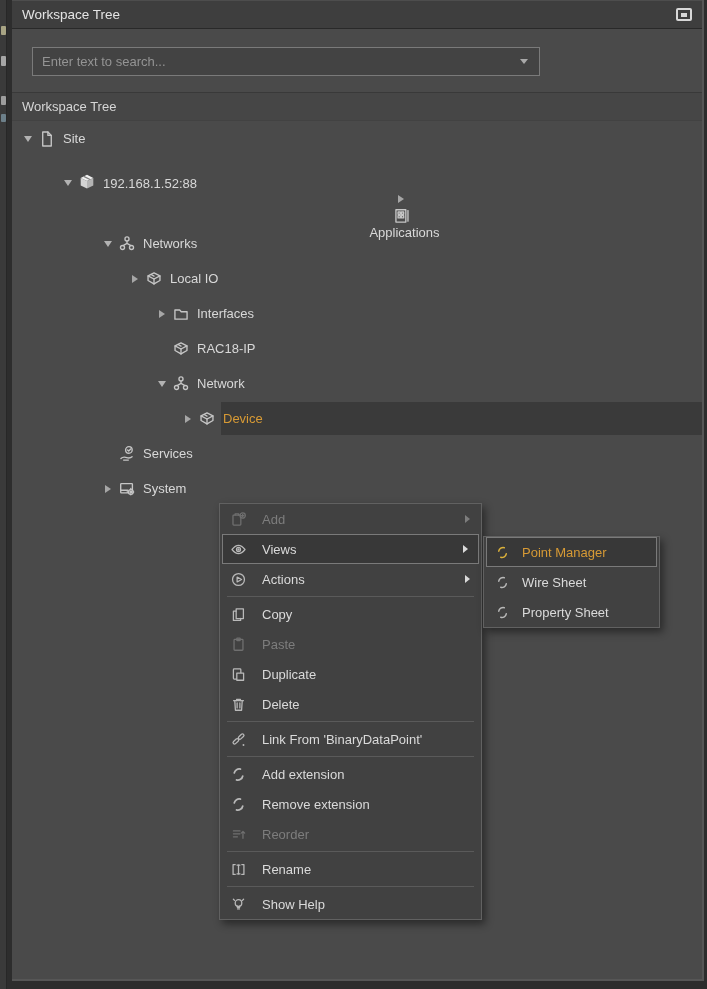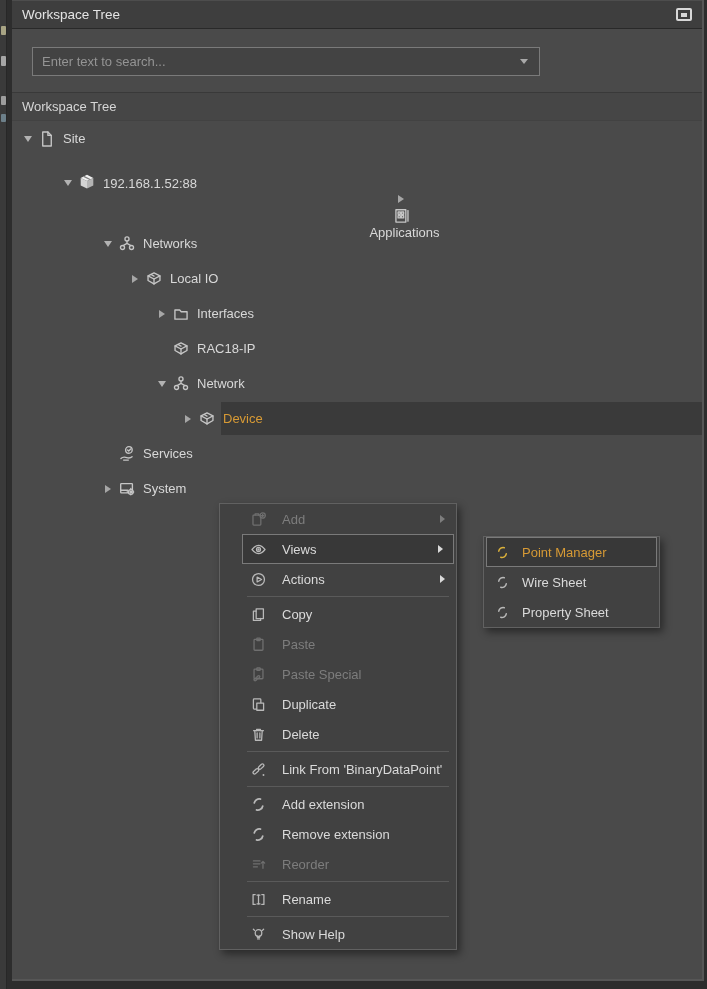--- a/index.html
+++ b/index.html
@@ -43,21 +43,21 @@
   .exp-expanded{width:0;height:0;border-left:4.5px solid transparent;border-right:4.5px solid transparent;border-top:6px solid #b2b2b2;}
   .exp-collapsed{width:0;height:0;border-top:4.5px solid transparent;border-bottom:4.5px solid transparent;border-left:6px solid #a6a6a6;}
   .ticon{width:18px;height:18px;flex:none;margin-left:2px;color:#c6c6c6;position:relative;z-index:1;}
   .ticon svg{width:18px;height:18px;display:block;}
   .tlabel{margin-left:7px;color:#d8d8d8;position:relative;z-index:1;white-space:nowrap;}
   .trow.selected .tlabel{color:#d79a35;}
 
   
   .menu{position:absolute;background:#414141;border:1px solid #616161;
         box-shadow:3px 4px 8px rgba(0,0,0,.45);z-index:5;}
-  #context-menu{left:219px;top:503px;width:238px;padding-left:20px;}
+  #context-menu{left:219px;top:503px;width:263px;}
   #submenu{left:483px;top:536px;width:177px;z-index:6;}
   .mitem{height:30px;display:flex;align-items:center;padding-left:10px;color:#dadada;cursor:default;}
   #submenu .mitem{padding-left:11px;}
   .mitem .micon{width:17px;height:17px;flex:none;color:#b9b9b9;}
   #submenu .mitem .micon{width:15px;height:15px;}
   .micon svg{width:100%;height:100%;display:block;}
   .mlabel{margin-left:15px;white-space:nowrap;}
   #submenu .mlabel{margin-left:12px;}
   .marrow{margin-left:auto;margin-right:11px;width:0;height:0;border-top:4px solid transparent;
           border-bottom:4px solid transparent;border-left:5.5px solid currentColor;}
@@ -296,33 +296,20 @@
       </div>
       <div class="mitem disabled">
         <span class="micon">
           <svg viewBox="0 0 16 16" fill="none" stroke="currentColor" stroke-width="1.2" stroke-linejoin="round" stroke-linecap="round">
             <rect x="3.8" y="3.2" width="8.4" height="10.2" rx=".8"></rect>
             <rect x="6.4" y="2" width="3.2" height="2.3" rx=".5"></rect>
           </svg>
         </span>
         <span class="mlabel">Paste</span>
       </div>
-      <div class="mitem disabled">
-        <span class="micon">
-          <svg viewBox="0 0 16 16" fill="none" stroke="currentColor" stroke-width="1.2" stroke-linejoin="round" stroke-linecap="round">
-            <rect x="3.8" y="3" width="8.4" height="9" rx=".8"></rect>
-            <rect x="6.4" y="1.8" width="3.2" height="2.3" rx=".5"></rect>
-            <g transform="rotate(-40 6.5 11.5)">
-              <rect x="3.3" y="10.5" width="3" height="2" rx="1"></rect>
-              <rect x="6.7" y="10.5" width="3" height="2" rx="1"></rect>
-            </g>
-          </svg>
-        </span>
-        <span class="mlabel">Paste Special</span>
-      </div>
       <div class="mitem">
         <span class="micon">
           <svg viewBox="0 0 16 16" fill="none" stroke="currentColor" stroke-width="1.2" stroke-linejoin="round" stroke-linecap="round">
             <rect x="3.2" y="2.8" width="7" height="9.6" rx=".8"></rect>
             <rect x="6.4" y="6.6" width="6.4" height="6.8" fill="#414141"></rect>
           </svg>
         </span>
         <span class="mlabel">Duplicate</span>
       </div>
       <div class="mitem">

